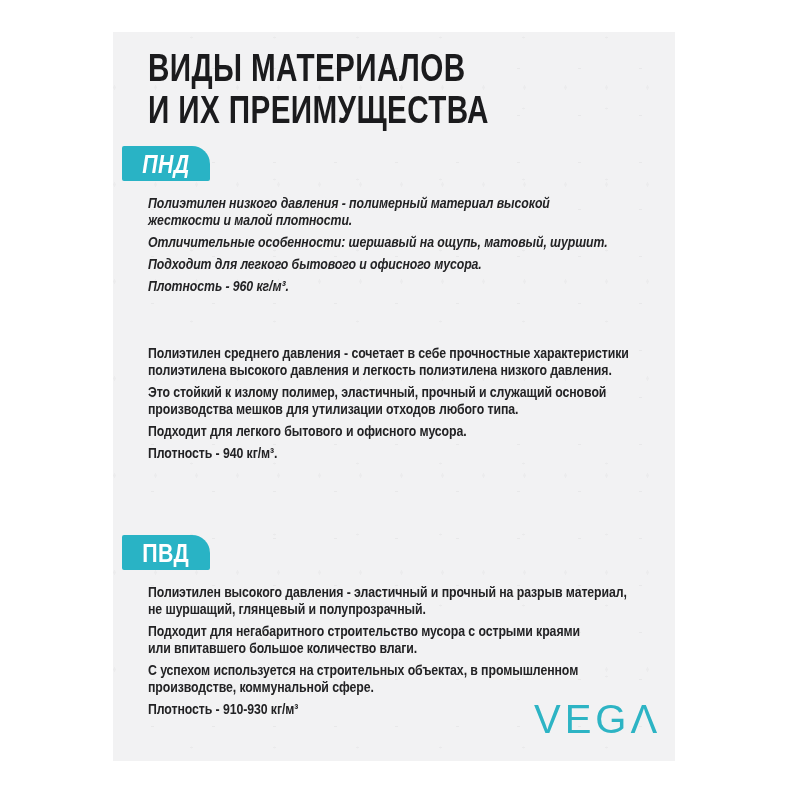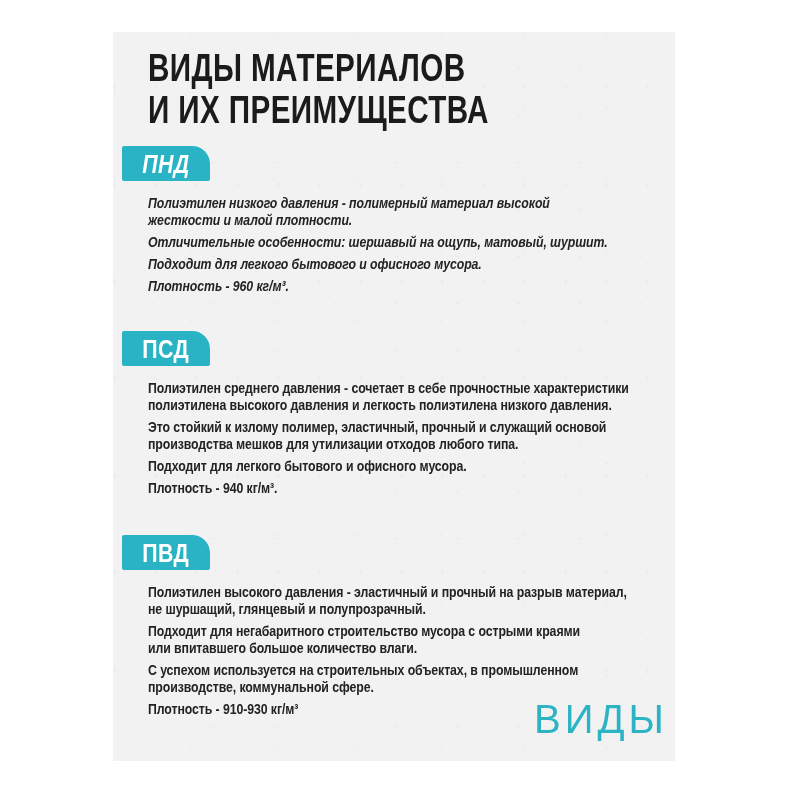--- a/index.html
+++ b/index.html
@@ -117,23 +117,20 @@
       <div class="paras">
         <p>Полиэтилен низкого давления - полимерный материал высокой
 жесткости и малой плотности.</p>
         <p>Отличительные особенности: шершавый на ощупь, матовый, шуршит.</p>
         <p>Подходит для легкого бытового и офисного мусора.</p>
         <p class="density">Плотность - 960 кг/м³.</p>
       </div>
     </div>
 
     <div class="section section-psd">
-      <div class="badge">
-        <span class="badge-label">ПСД</span>
-      </div>
       <div class="paras">
         <p>Полиэтилен среднего давления - сочетает в себе прочностные характеристики
 полиэтилена высокого давления и легкость полиэтилена низкого давления.</p>
         <p>Это стойкий к излому полимер, эластичный, прочный и служащий основой
 производства мешков для утилизации отходов любого типа.</p>
         <p>Подходит для легкого бытового и офисного мусора.</p>
         <p class="density">Плотность - 940 кг/м³.</p>
       </div>
     </div>
 
@@ -145,16 +142,16 @@
         <p>Полиэтилен высокого давления - эластичный и прочный на разрыв материал,
 не шуршащий, глянцевый и полупрозрачный.</p>
         <p>Подходит для негабаритного строительство мусора с острыми краями
 или впитавшего большое количество влаги.</p>
         <p>С успехом используется на строительных объектах, в промышленном
 производстве, коммунальной сфере.</p>
         <p class="density">Плотность - 910-930 кг/м³</p>
       </div>
     </div>
 
-    <div class="brand">ВИДЫ</div>
+    <div class="brand">VEGΛ</div>
 
   </div>
 </div>
 
 </body></html>

